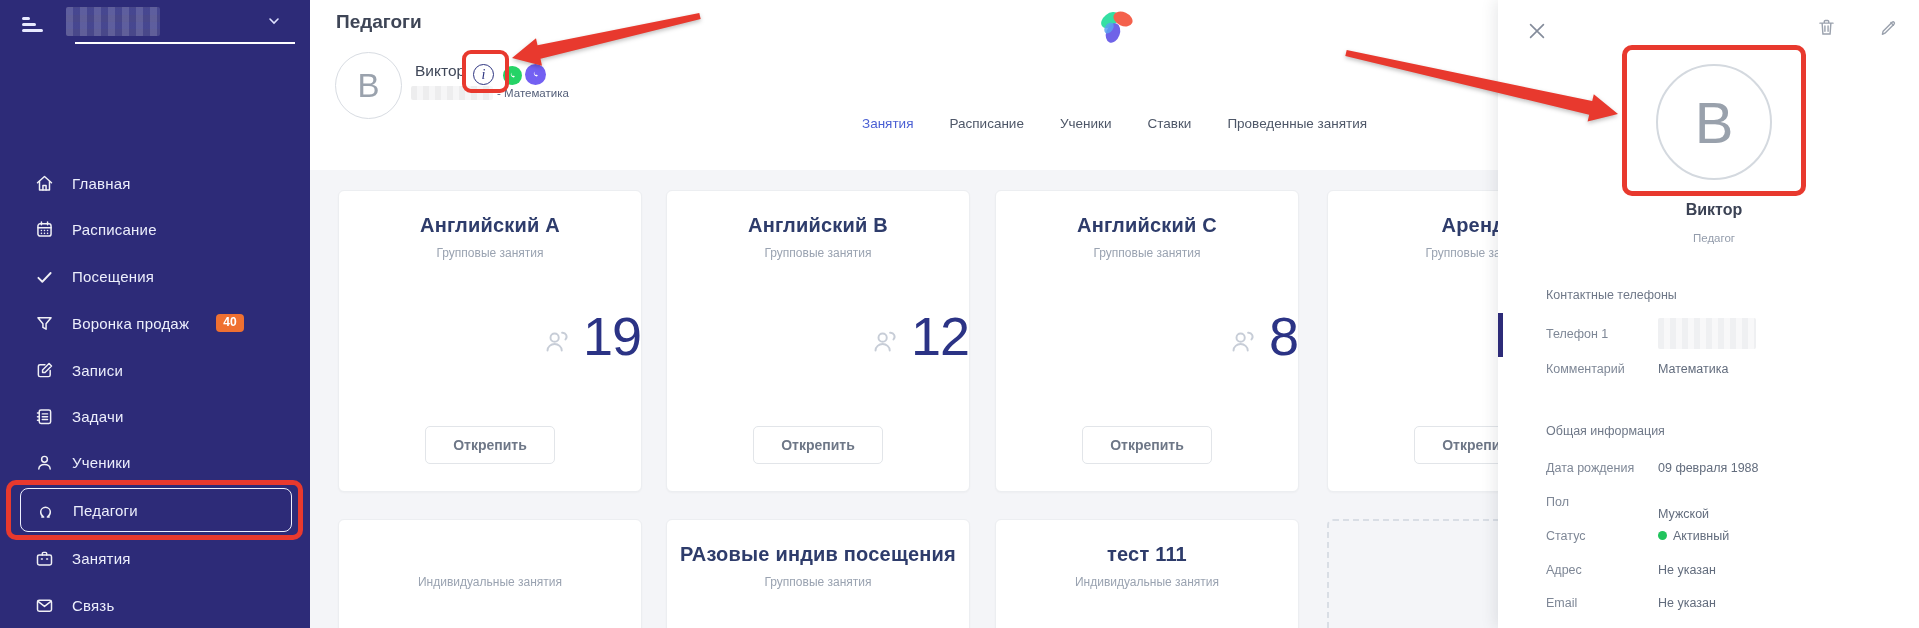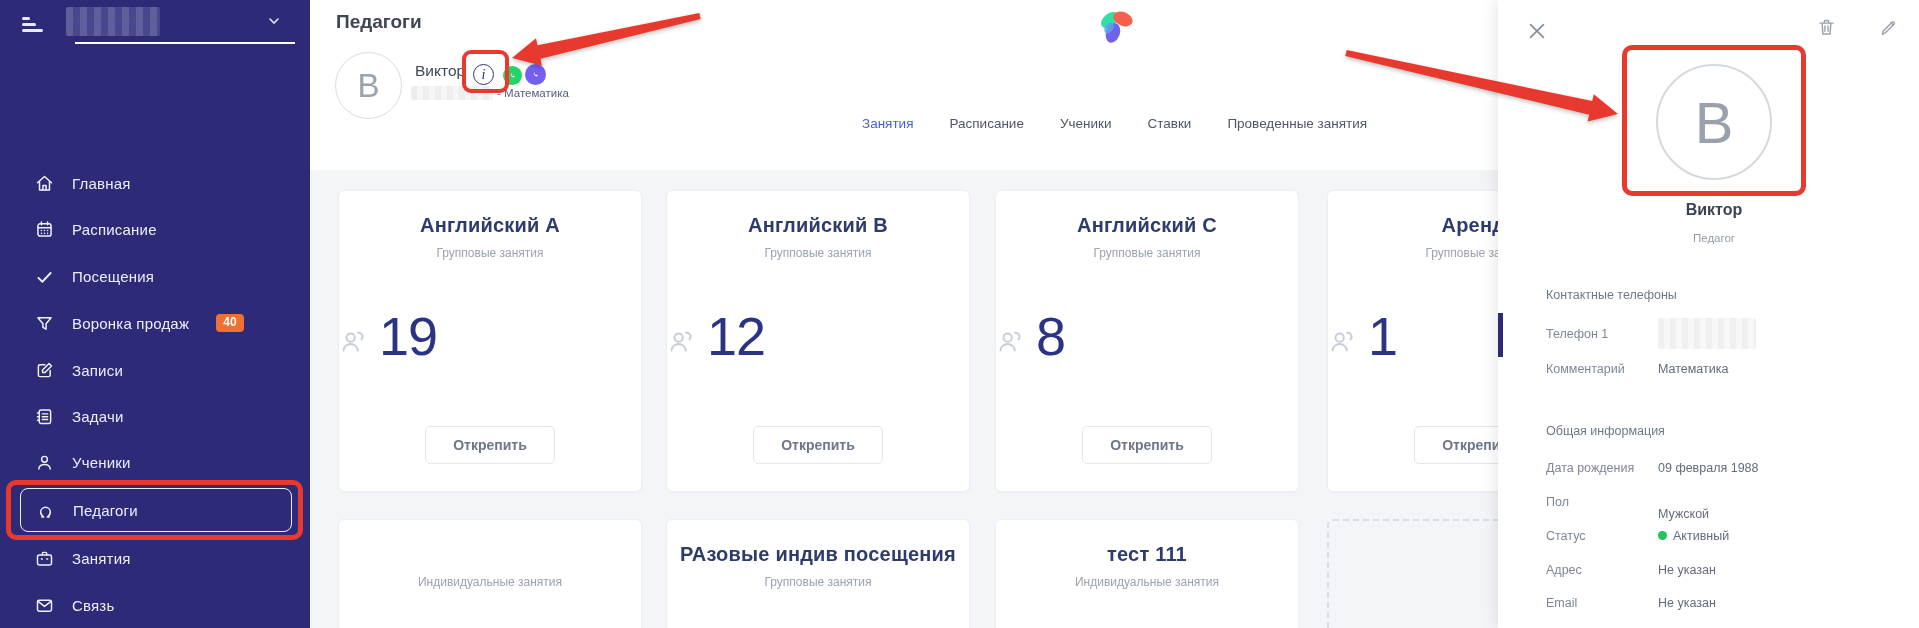--- a/index.html
+++ b/index.html
@@ -53,21 +53,21 @@
   
   .content { position:absolute; left:310px; top:170px; width:1918px; height:458px; background:#f4f5f8; z-index:1; }
   .card { position:absolute; width:304px; background:#fff; border:1px solid #eceef1; border-radius:6px;
     box-shadow:0 1px 2px rgba(20,24,40,.03); }
   .card.r1 { top:20px; height:302px; }
   .card.r2 { top:349px; height:220px; }
   .card-title { position:absolute; top:23px; left:0; width:100%; text-align:center; font-size:20px;
     font-weight:bold; color:#2e3c6b; letter-spacing:.2px; }
   .card-sub { position:absolute; top:55px; left:0; width:100%; text-align:center; font-size:12px; color:#9aa3b1; }
   .count-row { position:absolute; top:112px; left:0; width:100%; height:66px; display:flex;
-    align-items:center; justify-content:flex-start; gap:9px; }
+    align-items:center; justify-content:flex-end; gap:9px; }
   .count-row .pico { width:31px; height:31px; color:#c7cdd7; margin-top:10px; }
   .count { font-size:54px; font-weight:500; color:#2b3385; letter-spacing:-1px; }
   .unpin { position:absolute; left:50%; transform:translateX(-50%); top:235px; height:38px; min-width:130px;
     padding:0 26px; background:#fff; border:1px solid #e2e5e9; border-radius:5px; color:#6e7787;
     font-size:14px; font-weight:bold; font-family:inherit; cursor:pointer; }
   .dashed-slot { position:absolute; left:1017px; top:349px; width:304px; height:220px;
     border:2px dashed #d9dee5; border-radius:6px; }
 
   
   .panel { position:absolute; left:1498px; top:0; width:421px; height:628px; background:#fff; z-index:5;

